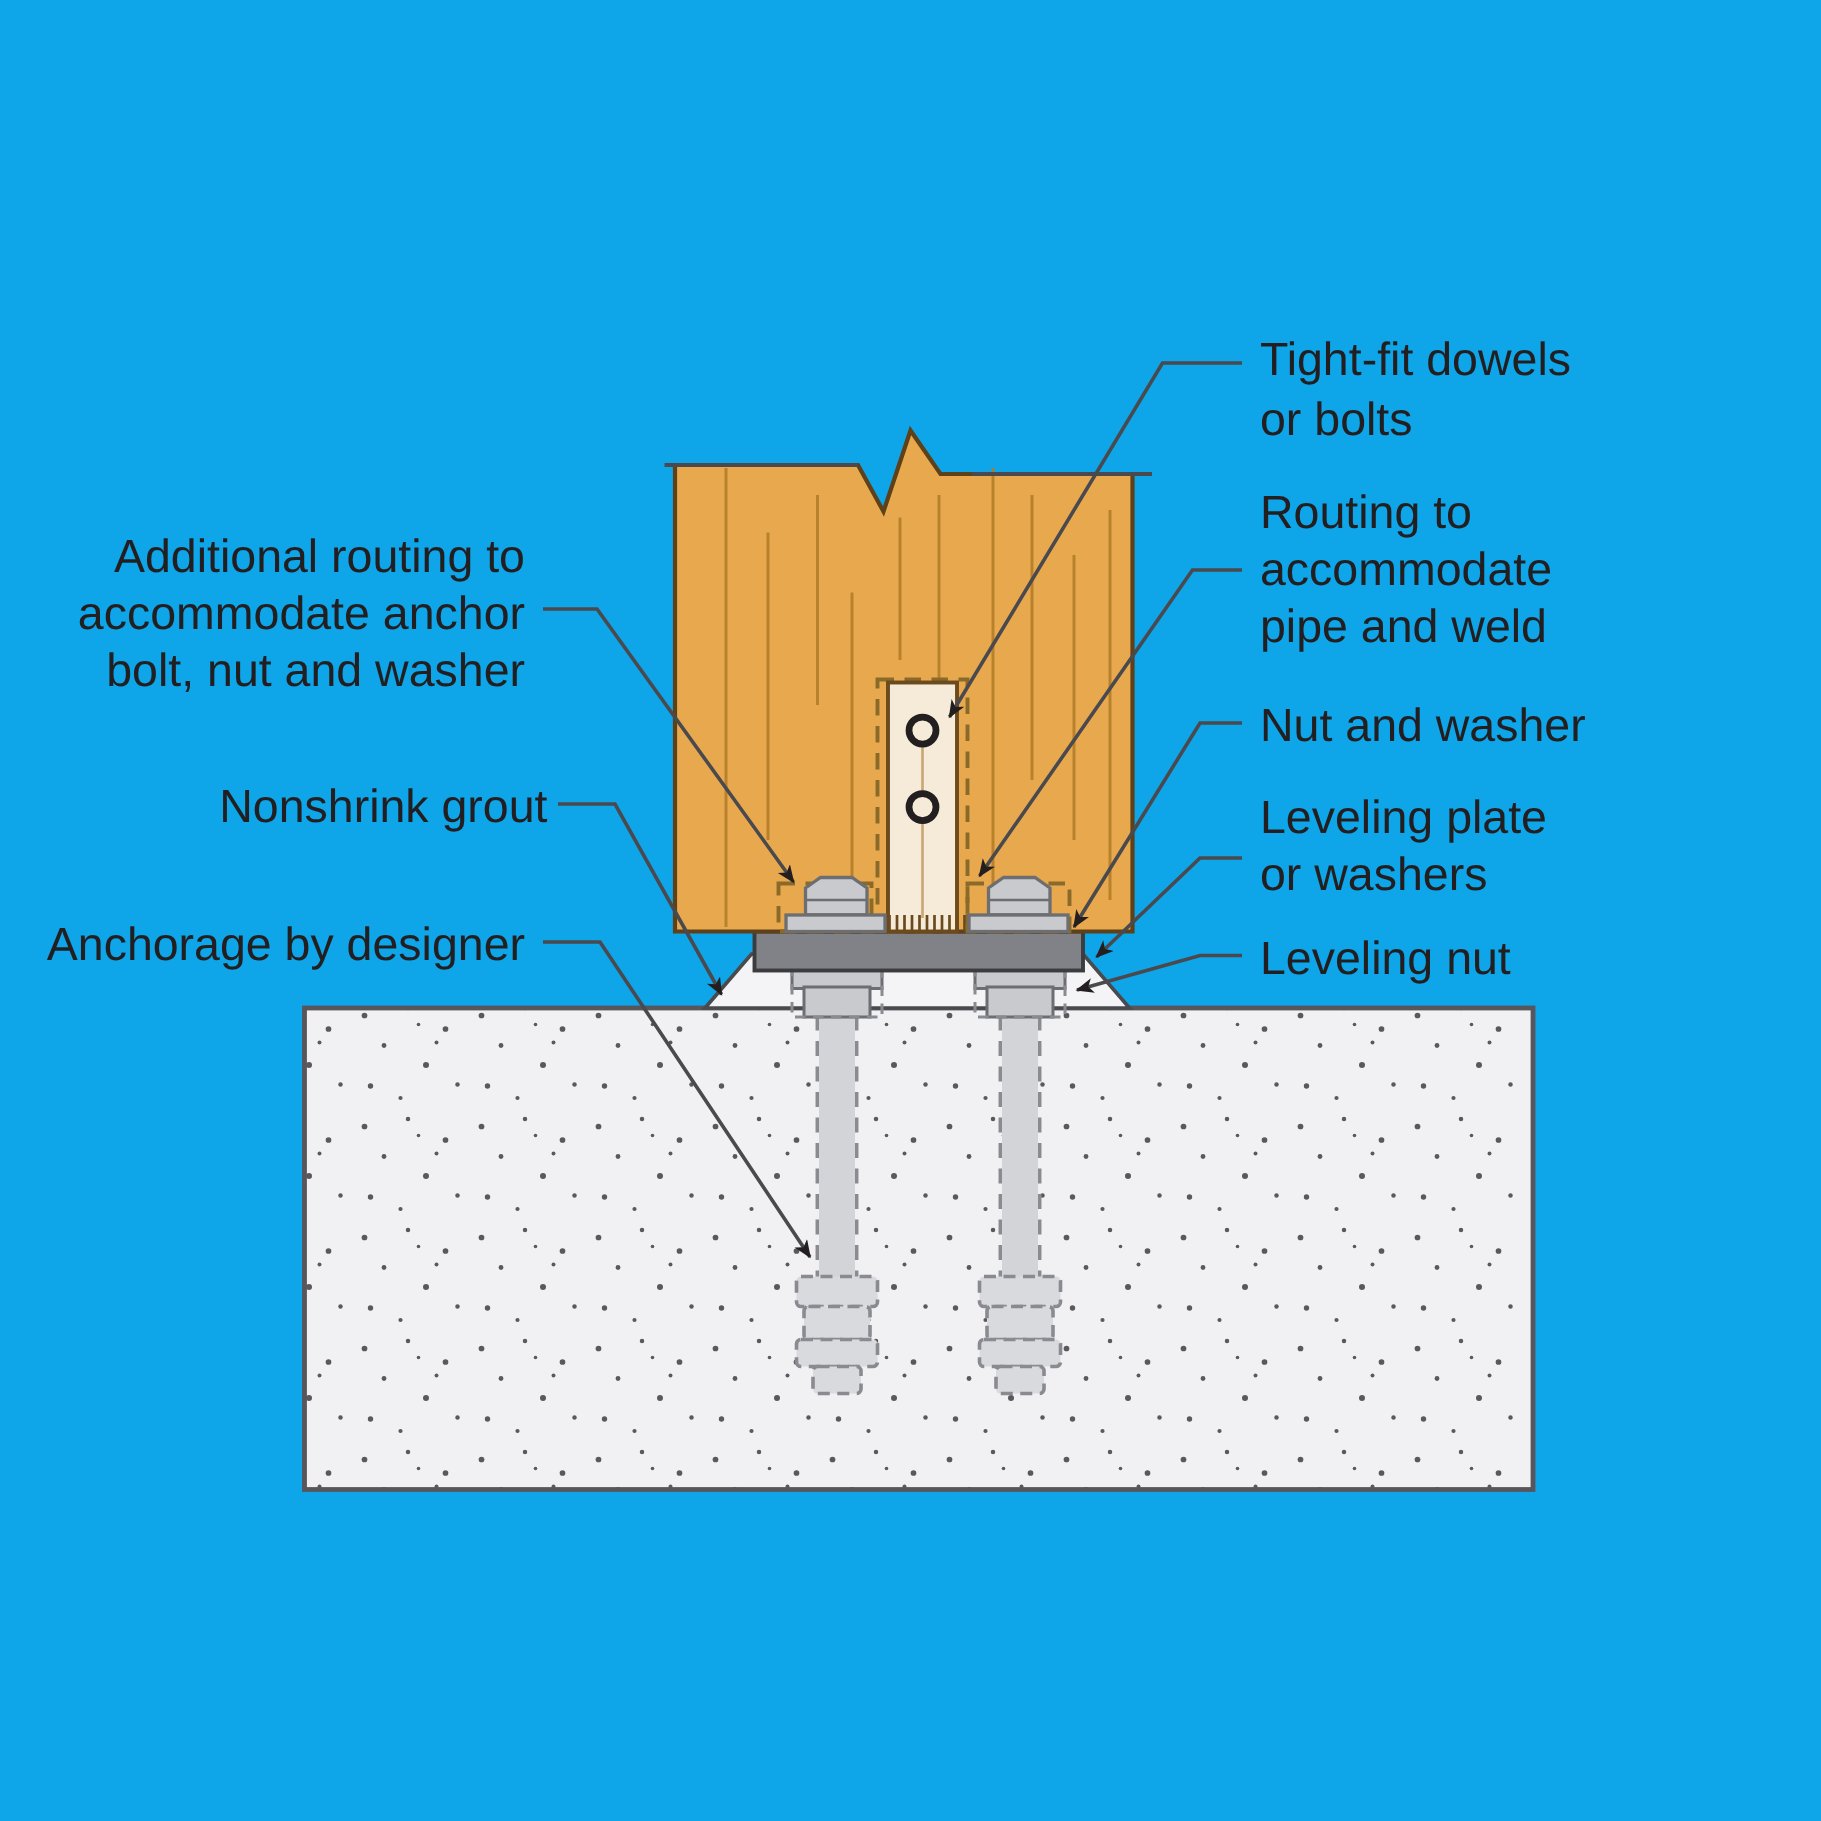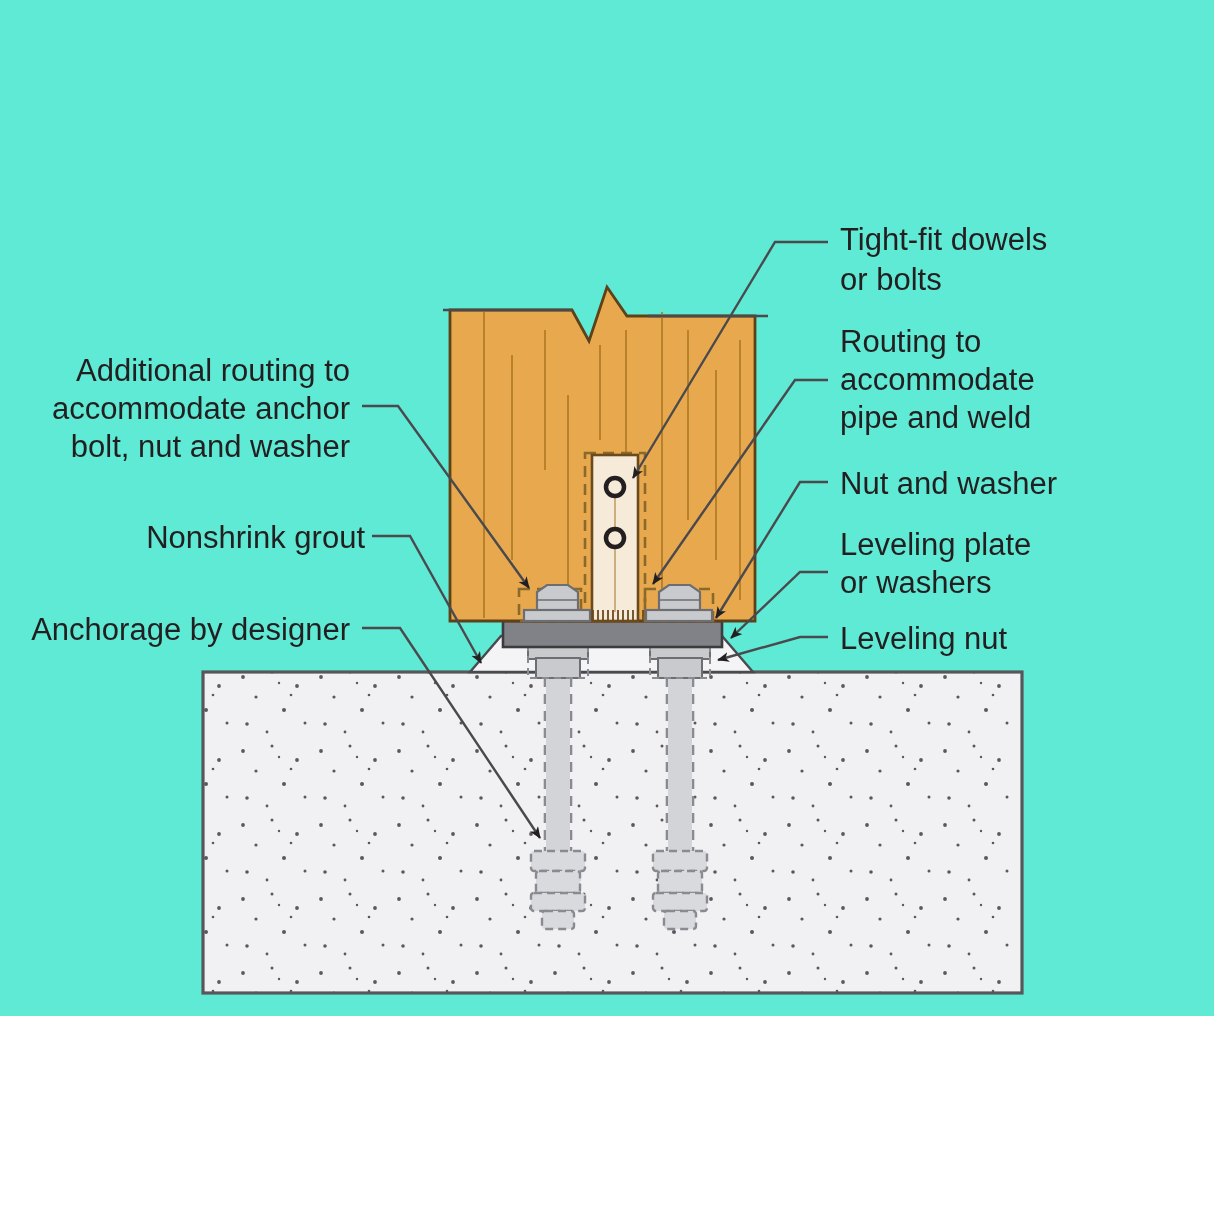--- a/index.html
+++ b/index.html
@@ -9,22 +9,22 @@
   }
   body {
     width: 1214px;
     height: 1214px;
     font-family: "Liberation Sans", sans-serif;
     overflow: hidden;
   }
   #figure {
     position: relative;
     width: 1214px;
-    height: 1016px;
-    background: #5eead4;
+    height: 1214px;
+    background: #0ea5e9;
   }
   #figure svg {
     display: block;
   }
   .lbl {
     font-family: "Liberation Sans", sans-serif;
     font-size: 31px;
     fill: #231f20;
     white-space: pre;
   }

